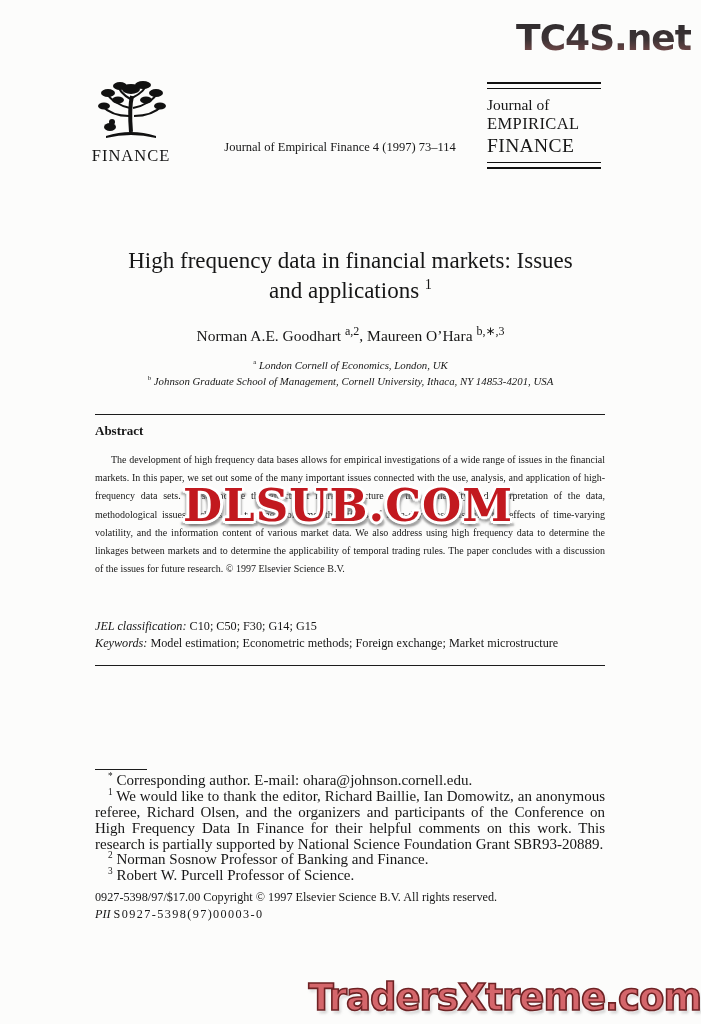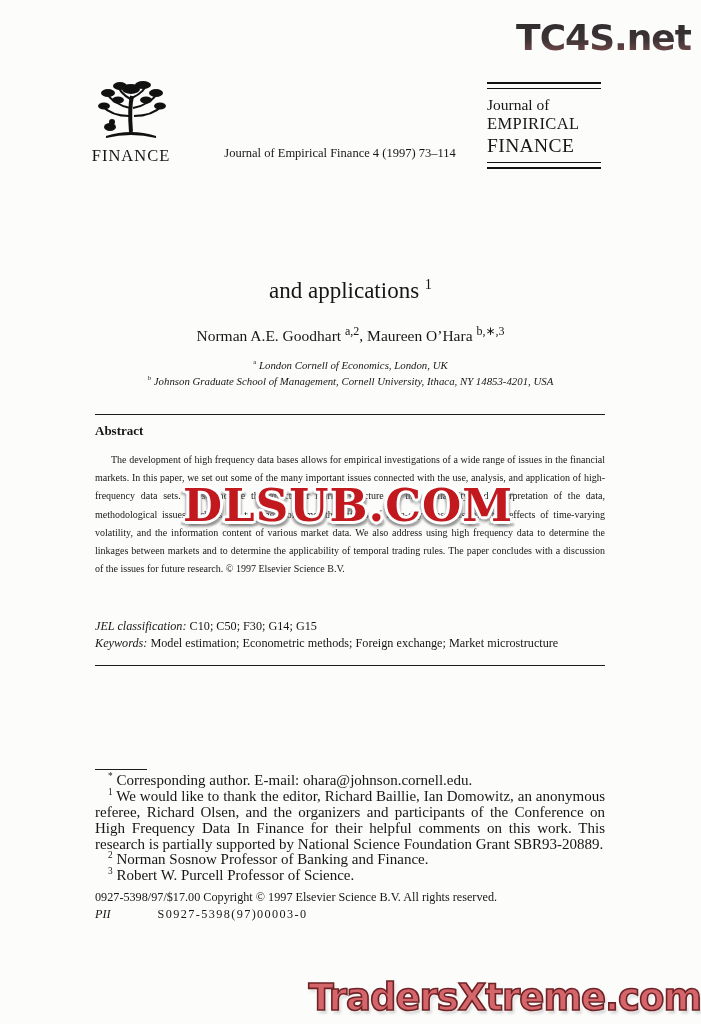--- a/index.html
+++ b/index.html
@@ -11,21 +11,21 @@
   
   #tc4s{top:2px;right:10px;font-family:"DejaVu Sans",sans-serif;font-weight:bold;
         font-size:36px;letter-spacing:-1px;color:#3a3336;
         background:linear-gradient(180deg,#2d2b2d 0%,#3c3335 55%,#8a5150 100%);
         -webkit-background-clip:text;background-clip:text;margin-top:15px;-webkit-text-fill-color:transparent;}
 
   
   #elsevier{left:88px;top:80px;width:86px;text-align:center;}
   #elsevier svg{display:block;margin:0 auto;}
   #elsevier .pubname{font-size:16.5px;letter-spacing:1px;margin-top:2px;}
-  #jref{left:195px;top:146px;width:290px;text-align:center;font-size:12.5px;}
+  #jref{left:195px;top:140px;width:290px;text-align:center;font-size:12.5px;}
   #jbox{left:487px;top:82px;width:114px;}
   .drule{height:4px;}
   .drule.top{border-top:2.5px solid #111;border-bottom:1px solid #111;}
   .drule.bot{border-top:1px solid #111;border-bottom:2.5px solid #111;}
   #jbox .l1{font-size:15.5px;margin-top:6px;line-height:19px;}
   #jbox .l2{font-size:16.5px;line-height:20px;letter-spacing:.4px;}
   #jbox .l3{font-size:19.5px;line-height:23px;margin-bottom:5px;letter-spacing:.4px;}
 
   
   #title{left:60px;top:246px;width:581px;text-align:center;font-size:23px;line-height:30px;}
@@ -58,21 +58,21 @@
   
   #fnrule{left:95px;top:769px;width:52px;border-top:1.3px solid #1c1c1c;}
   .fn{left:95px;width:510px;font-size:15px;line-height:15.9px;}
   #fn-star{top:773px;} #fn-1{top:789px;text-align:justify;text-indent:13px;}
   #fn-2{top:852px;} #fn-3{top:868px;}
   #fn-star,#fn-2,#fn-3{text-indent:13px;}
 
   
   #copyright{left:95px;top:890px;font-size:12.2px;}
   #pii{left:95px;top:907px;font-size:12.2px;}
-  #pii .num{letter-spacing:1.4px;margin-left:44px;}
+  #pii .num{letter-spacing:1.4px;}
 
   
   #traders{right:0px;top:976px;font-family:"DejaVu Sans",sans-serif;font-weight:bold;
            font-size:37px;letter-spacing:-1px;color:#d4666b;white-space:nowrap;
            -webkit-text-stroke:1.6px #6e2224;
            text-shadow:0 0 3px #fff,0 0 5px #fff,0 0 6px #fff,2px 3px 3px rgba(150,150,150,.6);}
 </style>
 </head>
 <body>
 
@@ -108,21 +108,21 @@
 
 <div class="abs" id="jbox">
   <div class="drule top"></div>
   <div class="l1">Journal of</div>
   <div class="l2">EMPIRICAL</div>
   <div class="l3">FINANCE</div>
   <div class="drule bot"></div>
 </div>
 
 <div class="abs" id="title">
-  <br>
+  <span>High frequency data in financial markets: Issues</span><br>
   <span>and applications</span>
   <sup>1</sup>
 </div>
 
 <div class="abs" id="authors">
   <span>Norman A.E. Goodhart</span>
   <sup>a,2</sup><span>, </span>
   <span>Maureen O’Hara</span>
   <sup>b,∗,3</sup>
 </div>

